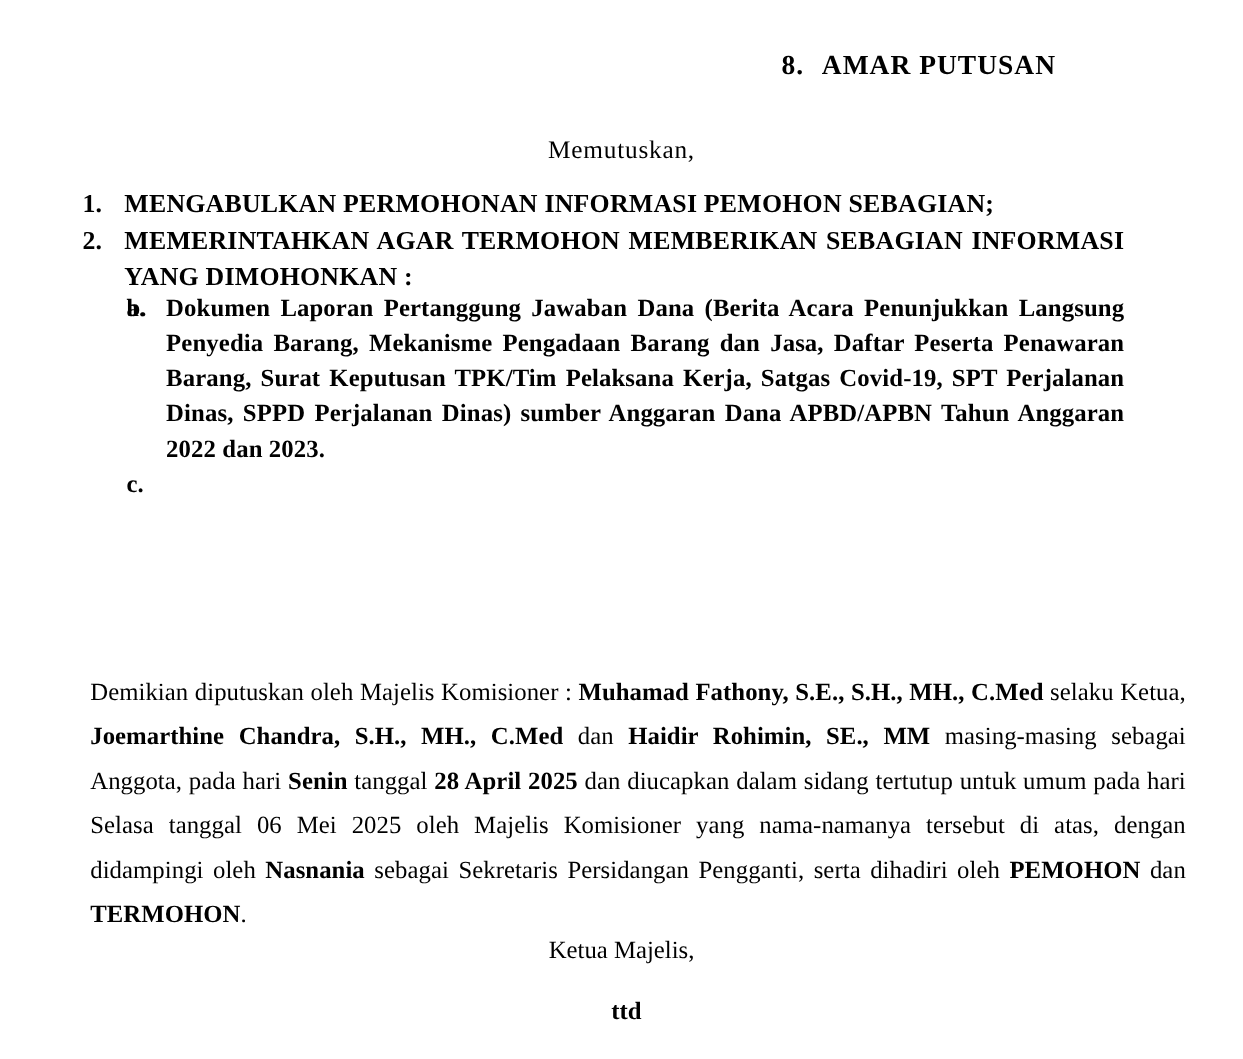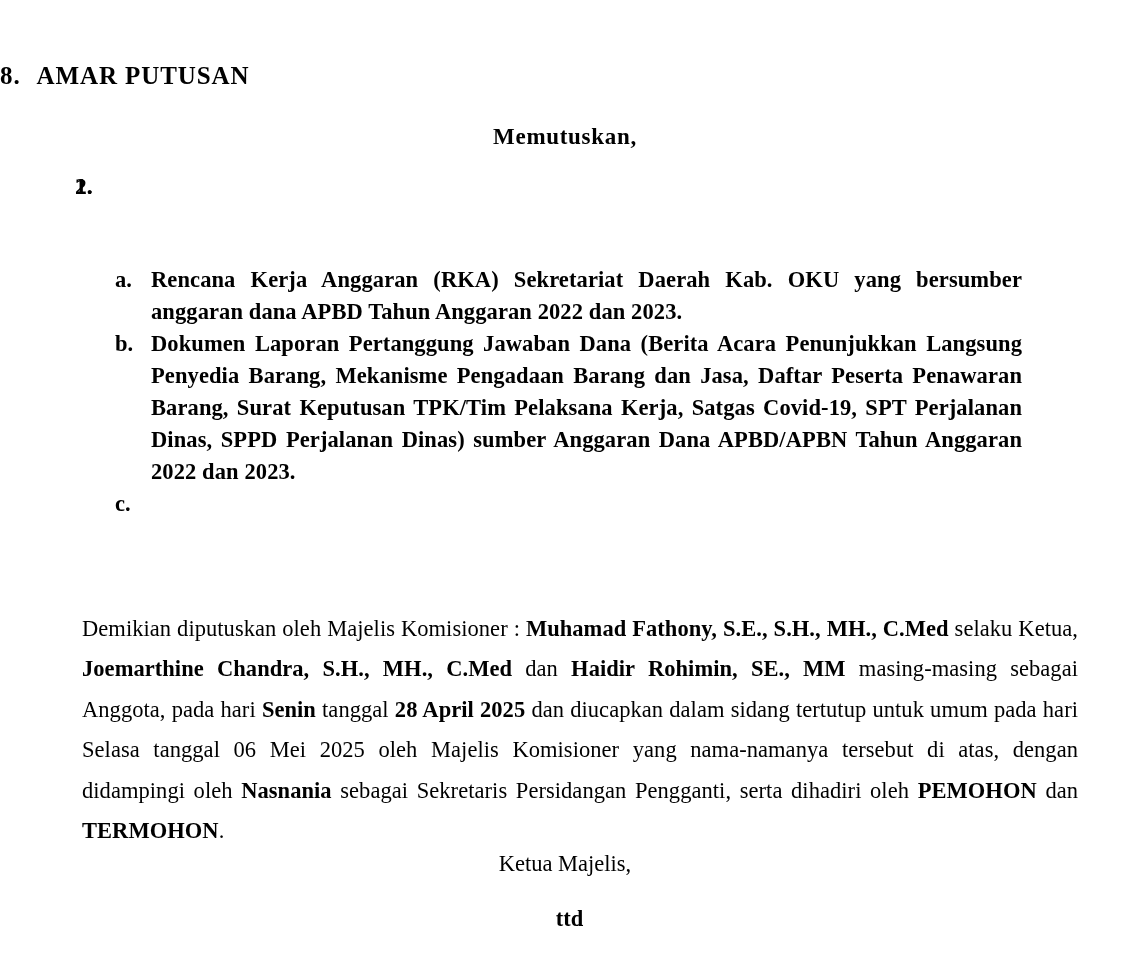--- a/index.html
+++ b/index.html
@@ -22,39 +22,39 @@
     left: 0;
     top: 0;
     width: 1130px;
     height: 963px;
   }
 
   
   .doc-heading {
     position: absolute;
     left: 0;
-    top: 62px;
+    top: 46px;
     width: 960px;
-    text-align: left;
+    text-align: right;
     font-weight: bold;
     font-size: 25px;
     letter-spacing: 0.9px;
     white-space: nowrap;
   }
   .doc-heading .num {
     margin-right: 16px;
   }
 
   .doc-subheading {
     position: absolute;
     left: 0;
     top: 124px;
     width: 1130px;
     text-align: center;
-    font-weight: bold;
+    font-weight: normal;
     font-size: 23px;
     letter-spacing: 0.7px;
   }
 
   
   .ordered-list {
     position: absolute;
     left: 66px;
     top: 170px;
     width: 956px;
@@ -170,30 +170,31 @@
 
   <div class="doc-heading">
     <span class="num">8.</span><span>AMAR PUTUSAN</span>
   </div>
 
   <div class="doc-subheading">Memutuskan,</div>
 
   <div class="ordered-list">
     <div class="o-item">
       <span class="marker">1.</span>
+      <span class="lastline">MENGABULKAN PERMOHONAN INFORMASI PEMOHON SEBAGIAN;</span>
     </div>
     <div class="o-item spread">
       <span class="marker">2.</span>
+      <span>MEMERINTAHKAN AGAR TERMOHON MEMBERIKAN SEBAGIAN INFORMASI YANG DIMOHONKAN :</span>
     </div>
   </div>
 
   <div class="lettered-list">
     <div class="l-item">
       <span class="marker">a.</span>
-      <span class="lastline">Rencana Kerja Anggaran (RKA) Sekretariat Daerah Kab. OKU yang bersumber anggaran dana APBD Tahun Anggaran 2022 dan 2023.</span>
     </div>
     <div class="l-item">
       <span class="marker">b.</span>
       <span class="lastline">Dokumen Laporan Pertanggung Jawaban Dana (Berita Acara Penunjukkan Langsung Penyedia Barang, Mekanisme Pengadaan Barang dan Jasa, Daftar Peserta Penawaran Barang, Surat Keputusan TPK/Tim Pelaksana Kerja, Satgas Covid-19, SPT Perjalanan Dinas, SPPD Perjalanan Dinas) sumber Anggaran Dana APBD/APBN Tahun Anggaran 2022 dan 2023.</span>
     </div>
     <div class="l-item">
       <span class="marker">c.</span>
     </div>
   </div>
 

